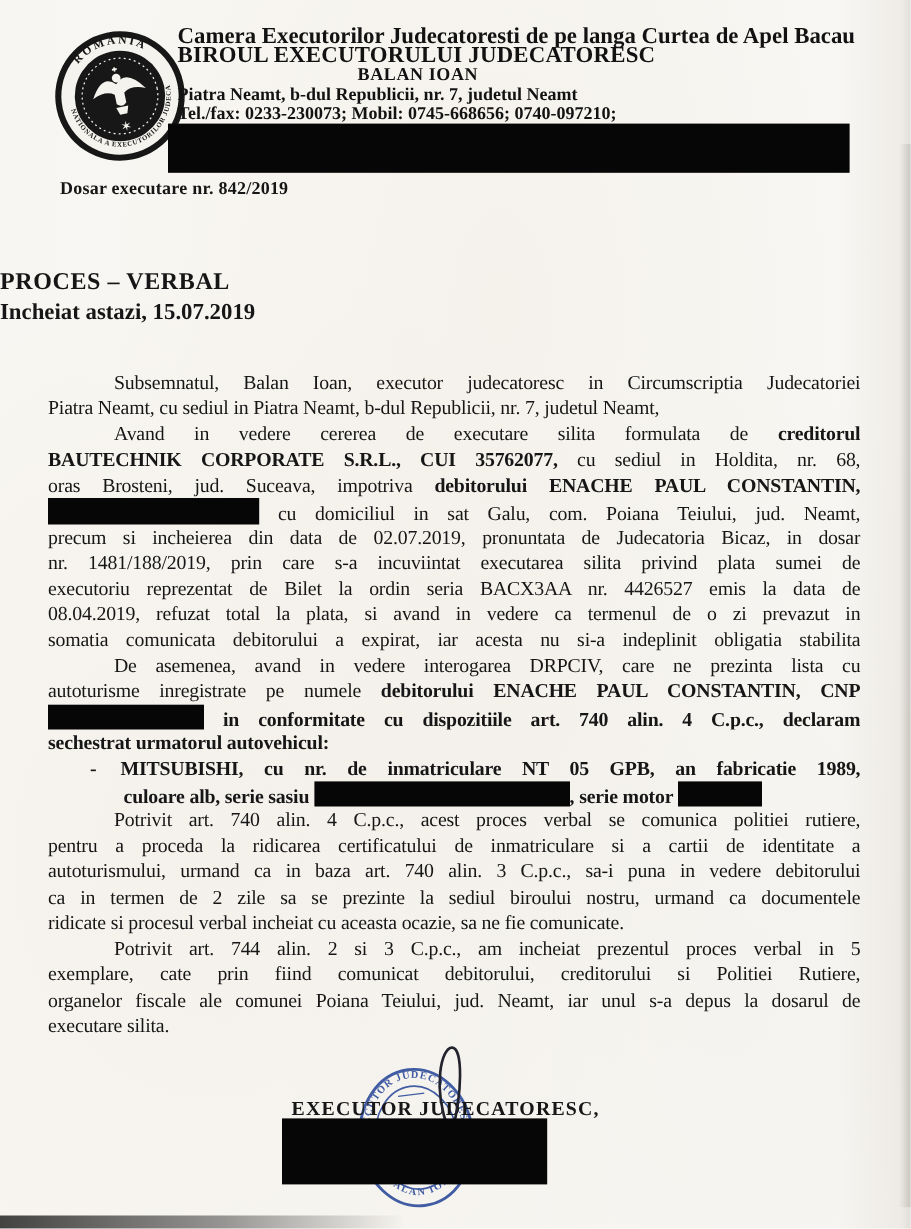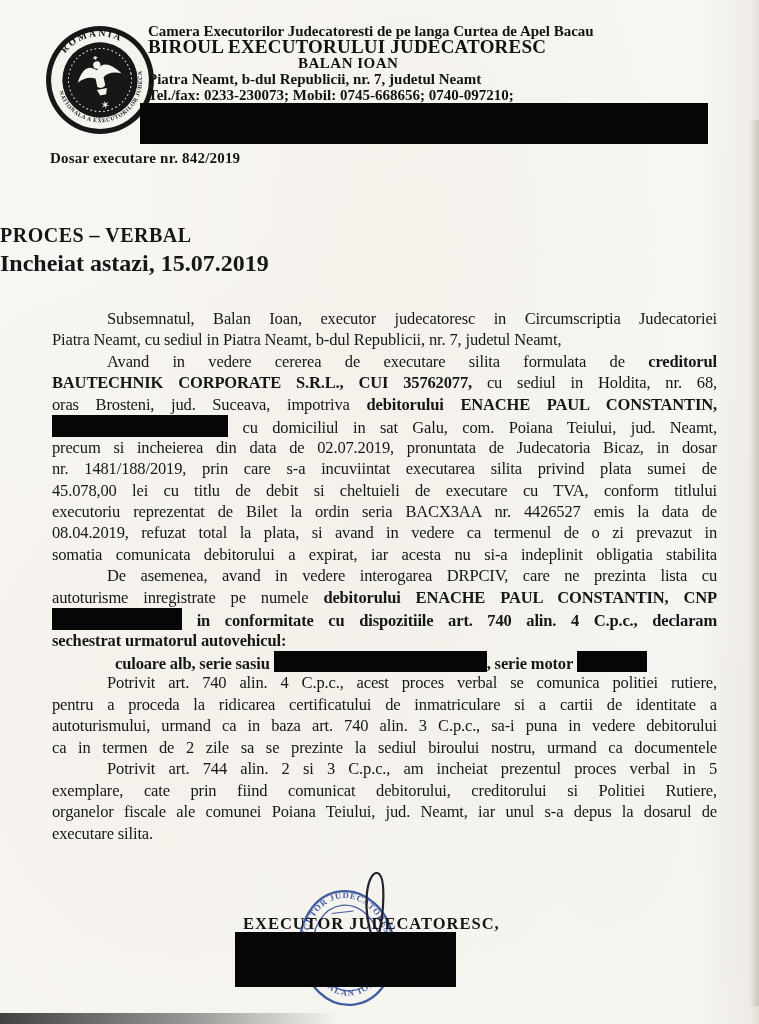--- a/index.html
+++ b/index.html
@@ -18,40 +18,40 @@
   .edge-right { position:absolute; right:0; top:120px; bottom:18px; width:10px;
     background:linear-gradient(to left, rgba(140,135,128,.28), rgba(140,135,128,0)); }
   .edge-bottom { position:absolute; left:0; bottom:0; width:338px; height:11px;
     background:linear-gradient(to right, rgba(35,35,35,.85), rgba(70,70,70,.55) 55%, rgba(120,120,120,0) 100%);
     border-radius:0 4px 0 0; }
 
   
   .emblem { position:absolute; left:44px; top:24px; width:112px; height:112px; transform:rotate(-12deg); }
   .hdr { position:absolute; left:148px; top:23px; width:575px; font-weight:bold; color:#121212; }
   .hdr > div { line-height:16px; white-space:nowrap; }
-  .h1 { font-size:15px;font-family:Liberation Serif, serif; }
+  .h1 { font-size:19px;font-family:Liberation Serif, serif; }
   .h2 { font-size:19px; letter-spacing:.2px; }
   .h3 { font-size:15px; padding-left:150px; letter-spacing:.5px; }
   .h4 { font-size:15px; }
   .h5 { font-size:15px; }
 
   .redact { background:#060606; }
   .redact-hdr { position:absolute; left:140px; top:103px; width:568px; height:41px; }
   .redact-sig { position:absolute; left:235px; top:932px; width:221px; height:55px; z-index:6; }
 
   .dosar { position:absolute; left:50px; top:150px; font-size:15px; letter-spacing:.2px; }
   .b { font-weight:bold; }
 
   .titlewrap { position:absolute; left:0; right:0; top:224px; text-align:left; }
   .title { font-size:20px; font-weight:bold; letter-spacing:.5px; }
-  .subtitle { font-size:24px; font-weight:bold; margin-top:3px;font-family:Liberation Serif, serif; }
+  .subtitle { font-size:19px; font-weight:bold; margin-top:3px;font-family:Liberation Serif, serif; }
 
   
   .docbody { position:absolute; left:40px; top:308px; width:677px; }
-  .line { height:21.45px; line-height:21.45px; font-size:16.5px; letter-spacing:-0.15px; overflow:hidden;margin-left:12px; }
+  .line { height:21.45px; line-height:21.45px; font-size:16.5px; letter-spacing:-0.15px; overflow:hidden; }
   .jst { text-align:justify; text-align-last:justify; text-justify:inter-word; }
   .line .redact { display:inline-block; height:25px; vertical-align:-7px; }
   .gap { display:inline-block; }
 
   
   .sig-label { position:absolute; left:243px; top:914px; font-size:16.5px; letter-spacing:1px; z-index:3; }
   .stamp { position:absolute; left:296px; top:888px; width:102px; height:120px; z-index:2; opacity:.92; transform:rotate(-7deg); }
   .signature { position:absolute; left:344px; top:866px; width:70px; height:78px; z-index:4; }
 </style>
 </head>
@@ -107,33 +107,34 @@
 
   <div class="docbody">
       <div class="line jst" style="padding-left: 55px;"><span>Subsemnatul, Balan Ioan, executor judecatoresc in Circumscriptia Judecatoriei</span></div>
       <div class="line"><span>Piatra Neamt, cu sediul in Piatra Neamt, b-dul Republicii, nr. 7, judetul Neamt,</span></div>
       <div class="line jst" style="padding-left: 55px;"><span>Avand in vedere cererea de executare silita formulata de </span><span class="b">creditorul</span></div>
       <div class="line jst"><span class="b">BAUTECHNIK CORPORATE S.R.L., CUI 35762077,</span><span> cu sediul in Holdita, nr. 68,</span></div>
       <div class="line jst"><span>oras Brosteni, jud. Suceava, impotriva </span><span class="b">debitorului ENACHE PAUL CONSTANTIN,</span></div>
       <div class="line jst"><span class="redact" style="width: 176px;"></span><span> cu domiciliul in sat Galu, com. Poiana Teiului, jud. Neamt,</span></div>
       <div class="line jst"><span>precum si incheierea din data de 02.07.2019, pronuntata de Judecatoria Bicaz, in dosar</span></div>
       <div class="line jst"><span>nr. 1481/188/2019, prin care s-a incuviintat executarea silita privind plata sumei de</span></div>
-      <div class="line jst"><span>45.078,00 lei cu titlu de debit si cheltuieli de executare cu TVA, conform titlului</span></div>
       <div class="line jst"><span>executoriu reprezentat de Bilet la ordin seria BACX3AA nr. 4426527 emis la data de</span></div>
       <div class="line jst"><span>08.04.2019, refuzat total la plata, si avand in vedere ca termenul de o zi prevazut in</span></div>
       <div class="line jst"><span>somatia comunicata debitorului a expirat, iar acesta nu si-a indeplinit obligatia stabilita</span></div>
       <div class="line jst" style="padding-left: 55px;"><span>De asemenea, avand in vedere interogarea DRPCIV, care ne prezinta lista cu</span></div>
       <div class="line jst"><span>autoturisme inregistrate pe numele </span><span class="b">debitorului ENACHE PAUL CONSTANTIN, CNP</span></div>
       <div class="line jst"><span class="redact" style="width: 130px;"></span><span class="b"> in conformitate cu dispozitiile art. 740 alin. 4 C.p.c., declaram</span></div>
       <div class="line"><span class="b">sechestrat urmatorul autovehicul:</span></div>
+      <div class="line jst" style="padding-left: 35px;"><span class="b">-</span><span class="gap" style="width: 20px;"></span><span class="b">MITSUBISHI, cu nr. de inmatriculare NT 05 GPB, an fabricatie 1989,</span></div>
       <div class="line" style="padding-left: 63px;"><span class="b">culoare alb, serie sasiu </span><span class="redact" style="width: 213px;"></span><span class="b">, serie motor </span><span class="redact" style="width: 70px;"></span></div>
       <div class="line jst" style="padding-left: 55px;"><span>Potrivit art. 740 alin. 4 C.p.c., acest proces verbal se comunica politiei rutiere,</span></div>
       <div class="line jst"><span>pentru a proceda la ridicarea certificatului de inmatriculare si a cartii de identitate a</span></div>
       <div class="line jst"><span>autoturismului, urmand ca in baza art. 740 alin. 3 C.p.c., sa-i puna in vedere debitorului</span></div>
       <div class="line jst"><span>ca in termen de 2 zile sa se prezinte la sediul biroului nostru, urmand ca documentele</span></div>
+      <div class="line"><span>ridicate si procesul verbal incheiat cu aceasta ocazie, sa ne fie comunicate.</span></div>
       <div class="line jst" style="padding-left: 55px;"><span>Potrivit art. 744 alin. 2 si 3 C.p.c., am incheiat prezentul proces verbal in 5</span></div>
       <div class="line jst"><span>exemplare, cate prin fiind comunicat debitorului, creditorului si Politiei Rutiere,</span></div>
       <div class="line jst"><span>organelor fiscale ale comunei Poiana Teiului, jud. Neamt, iar unul s-a depus la dosarul de</span></div>
       <div class="line"><span>executare silita.</span></div>
     </div>
 
   <div class="sig-label b">EXECUTOR JUDECATORESC,</div>
 
   <div class="stamp">
     <svg viewBox="0 0 102 120" width="102" height="120">

